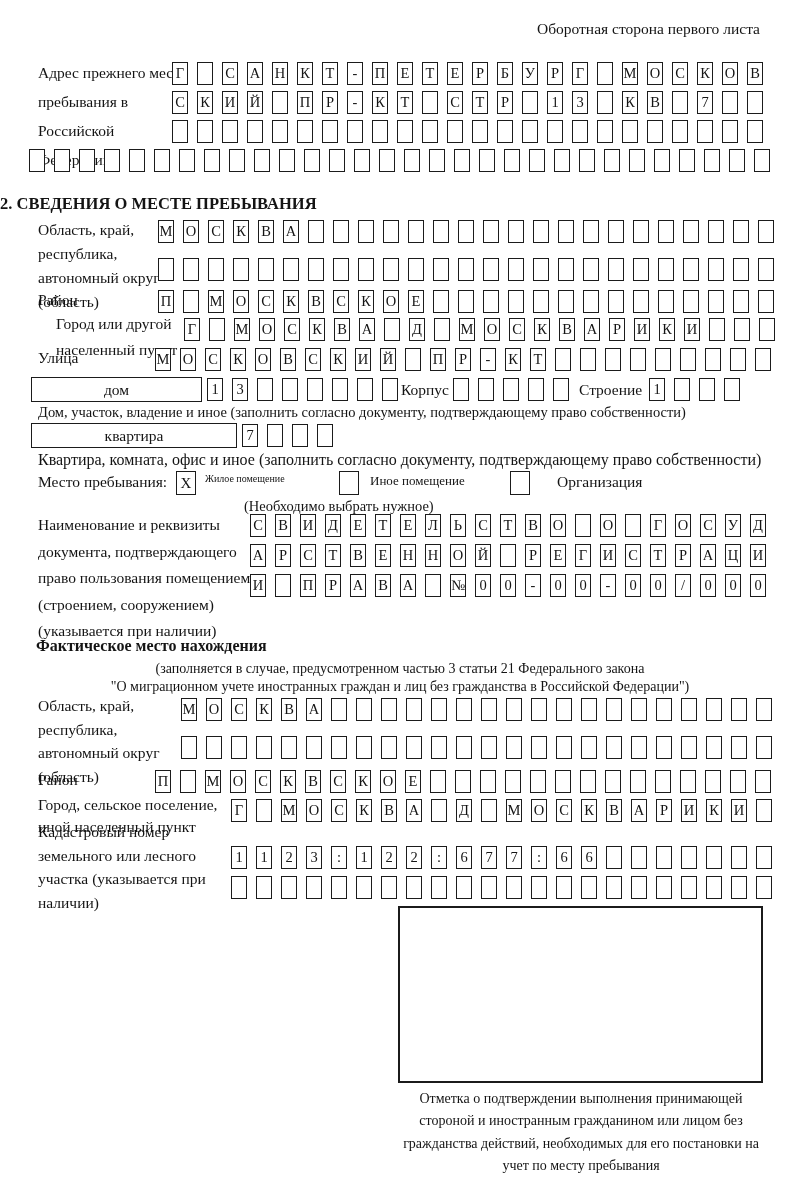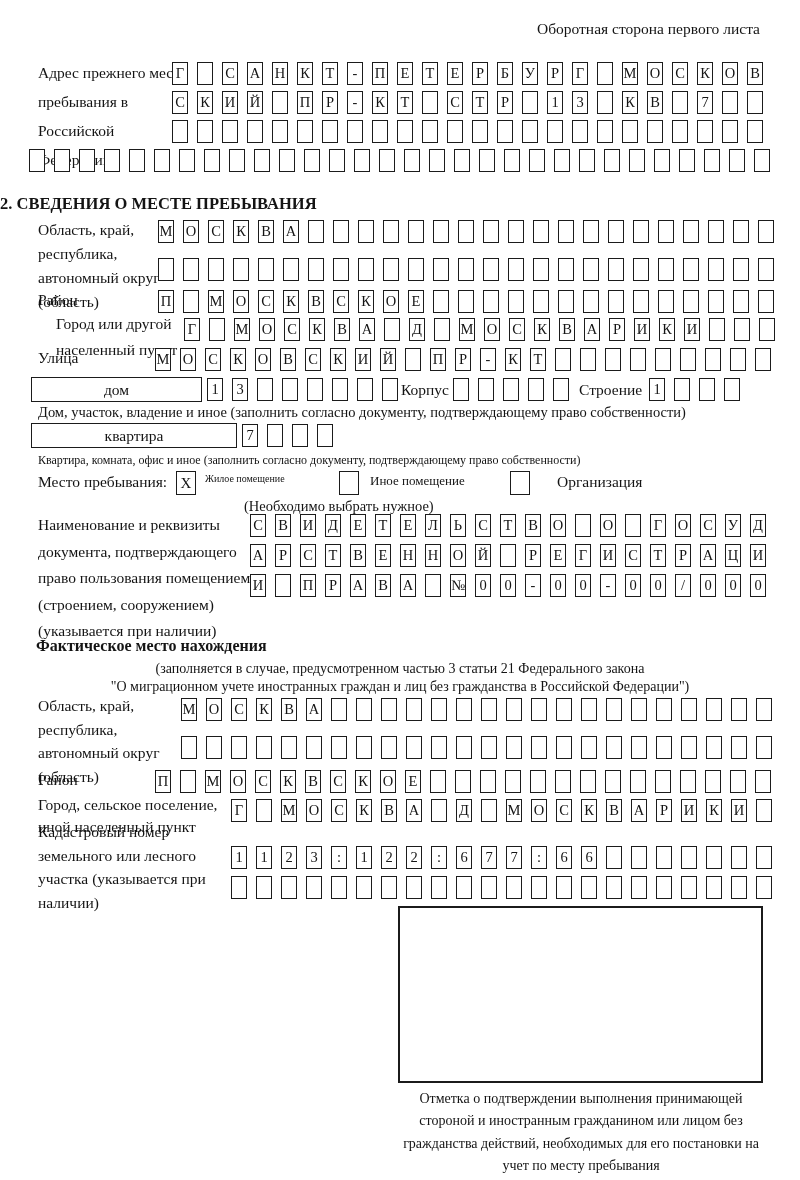--- a/index.html
+++ b/index.html
@@ -40,21 +40,21 @@
   #dom-widebox{width:171px;}
   #dom-cells{margin:1px 0 0 5px;}
   #korpus-lbl{margin-left:3px;}
   #korpus-cells{margin:1px 0 0 4px;}
   #stroenie-lbl{margin-left:10px;}
   #stroenie-cells{margin:1px 0 0 7px;}
   #dom-note{top:403px;left:38px;font-size:14.5px;}
   #kv-row{position:absolute;top:423px;left:31px;display:flex;align-items:flex-start;}
   #kv-widebox{width:206px;}
   #kv-cells{margin:1px 0 0 5px;}
-  #kv-note{top:451px;left:38px;font-size:12px;}
+  #kv-note{top:451px;left:38px;font-size:16px;}
   #mesto{position:absolute;top:471px;left:0;width:100%;height:26px;}
   #mesto-label{position:absolute;top:2px;left:38px;font-size:15.5px;}
   #mesto-cb1{top:0;left:176px;}
   #mesto-opt1{position:absolute;top:2px;left:205px;font-size:10px;}
   #mesto-cb2{top:0;left:339px;}
   #mesto-opt2{position:absolute;top:2px;left:370px;font-size:13px;}
   #mesto-cb3{top:0;left:510px;}
   #mesto-opt3{position:absolute;top:2px;left:557px;font-size:15.5px;}
   #mesto-note{top:497px;left:244px;font-size:14.5px;}
   #doc-label{top:512px;left:38px;width:216px;line-height:26.5px;}

